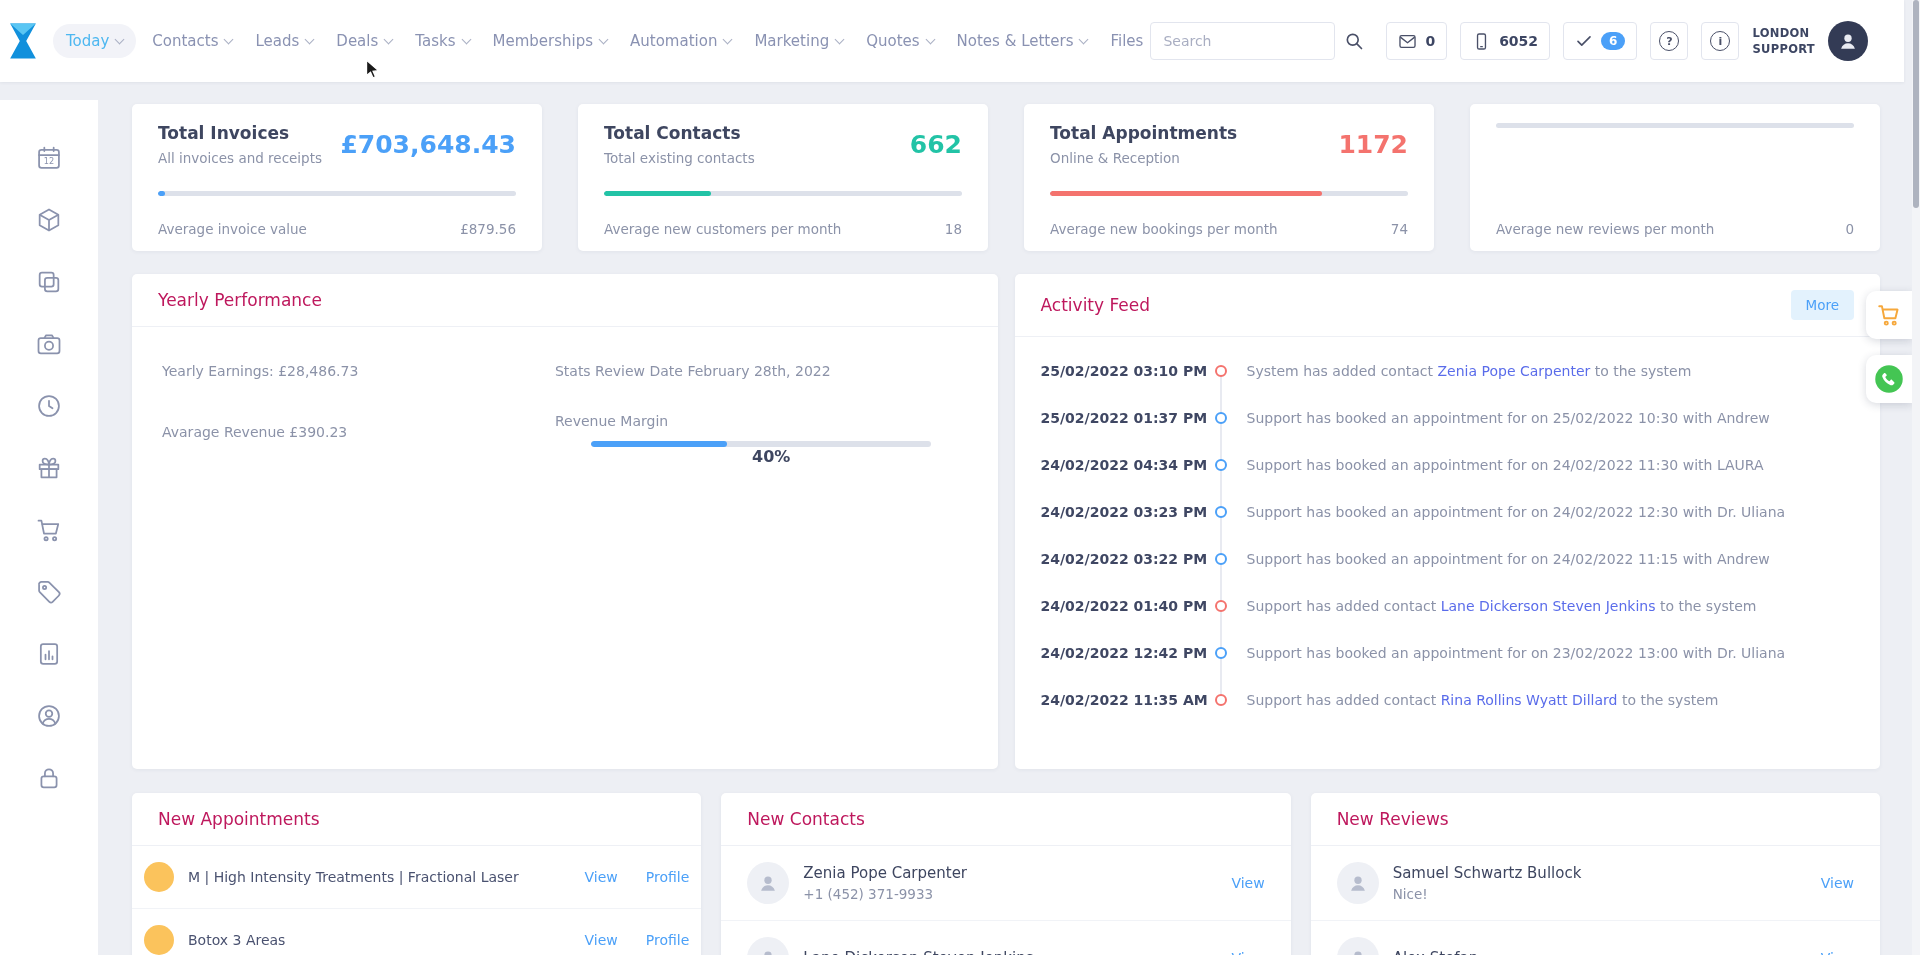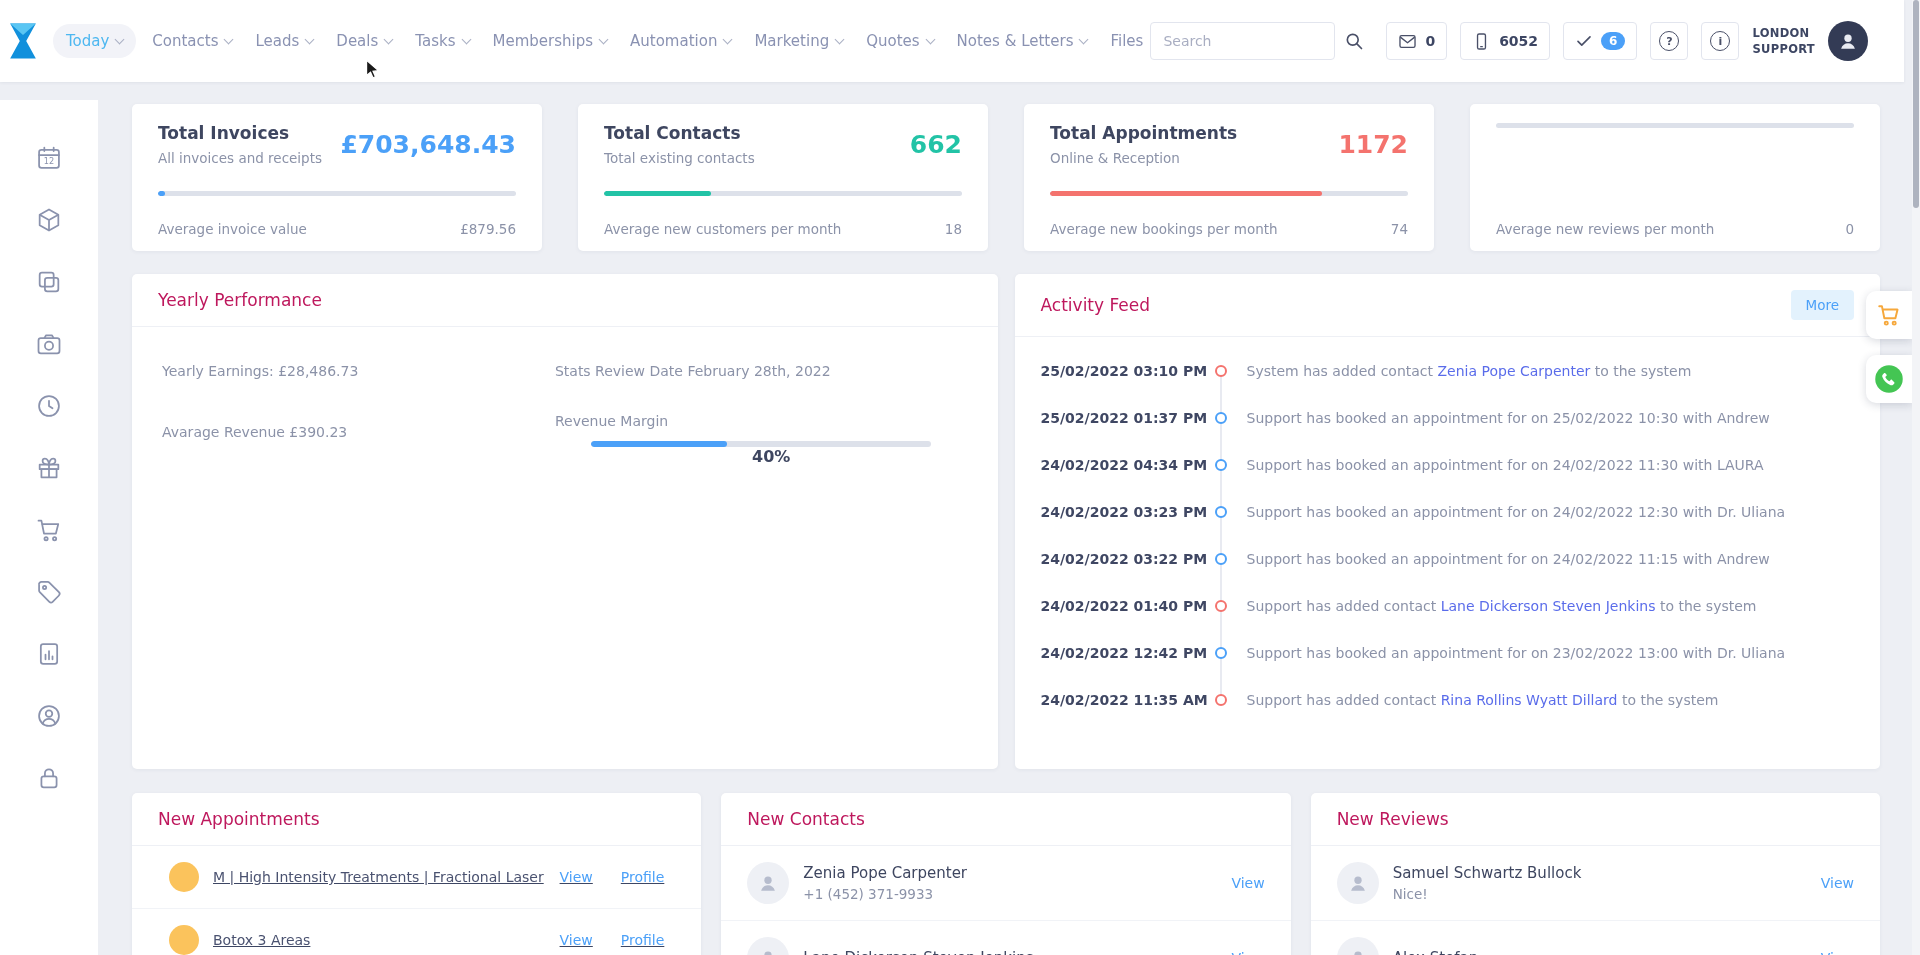--- a/index.html
+++ b/index.html
@@ -97,21 +97,21 @@
   .feed-marker-col { width:44px; display:flex; justify-content:center; }
   .marker { width:12px; height:12px; border-radius:50%; background:#fff; border:2.4px solid #4ba0f8; position:relative; z-index:1; }
   .marker[data-type="contact"] { border-color:#f4736e; }
   .marker[data-type="appointment"] { border-color:#4ba0f8; }
   .feed-text { font-size:14px; color:#8b92a8; margin-left:4px; white-space:nowrap; overflow:hidden; }
   .feed-link { color:#5a6cea; cursor:pointer; }
 
   .bottom-row { display:grid; grid-template-columns:repeat(3,1fr); gap:20px; height:250px; }
   .list-row { display:flex; align-items:center; padding:16px 26px; }
   .list-row + .list-row { border-top:1px solid #f1f3f7; }
-  .appt-row { padding:16px 37px;text-decoration:underline; }
+  .appt-row { padding:16px 12px; }
   .appt-dot { width:30px; height:30px; border-radius:50%; background:#fbc35c; flex-shrink:0; }
   .appt-name { margin-left:14px; font-size:14px; color:#4a5270; flex:1; white-space:nowrap; overflow:hidden; }
   .row-actions { display:flex; gap:28px; margin-left:14px; }
   .link-btn { color:#4ba0f8; font-size:14px; font-weight:500; background:none; border:none; white-space:nowrap; }
   .person-avatar { width:42px; height:42px; border-radius:50%; background:#eef0f5; display:flex; align-items:center; justify-content:center; flex-shrink:0; }
   .person-info { margin-left:14px; flex:1; min-width:0; }
   .person-name { font-size:15px; color:#3e4660; font-weight:500; white-space:nowrap; overflow:hidden; }
   .person-sub { font-size:13.5px; color:#8b92a8; margin-top:4px; white-space:nowrap; }
 
   

